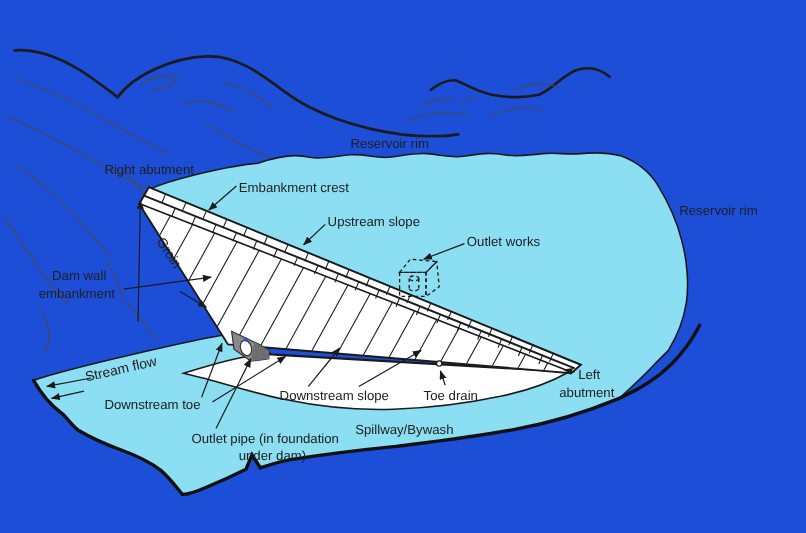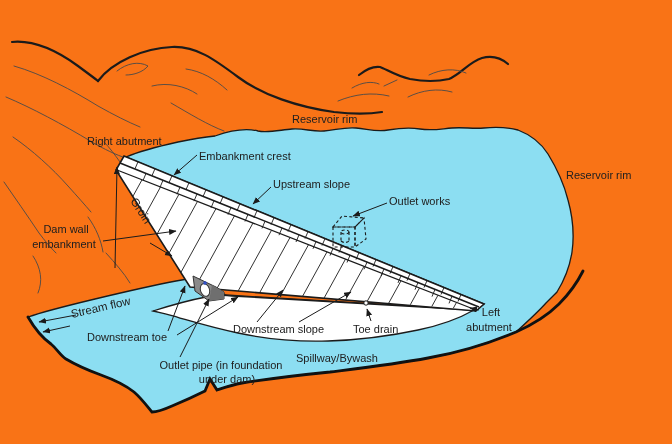--- a/index.html
+++ b/index.html
@@ -1,16 +1,16 @@
 <!DOCTYPE html>
 <html><head>
 <meta charset="utf-8">
 <style>
   html,body{margin:0;padding:0;background:#fff;}
-  .stage{position:relative;width:672px;height:444px;background:#f97316;overflow:hidden;
+  .stage{position:relative;width:672px;height:444px;background:#1d4ed8;overflow:hidden;
          font-family:"Liberation Sans", sans-serif;}
   svg{display:block;}
   text{font-family:"Liberation Sans", sans-serif;font-size:11px;fill:#202020;}
   .rot{font-size:11.5px;}
 </style>
 </head>
 <body>
 
 <div class="stage">
 <svg viewBox="0 0 672 444" width="672" height="444">

